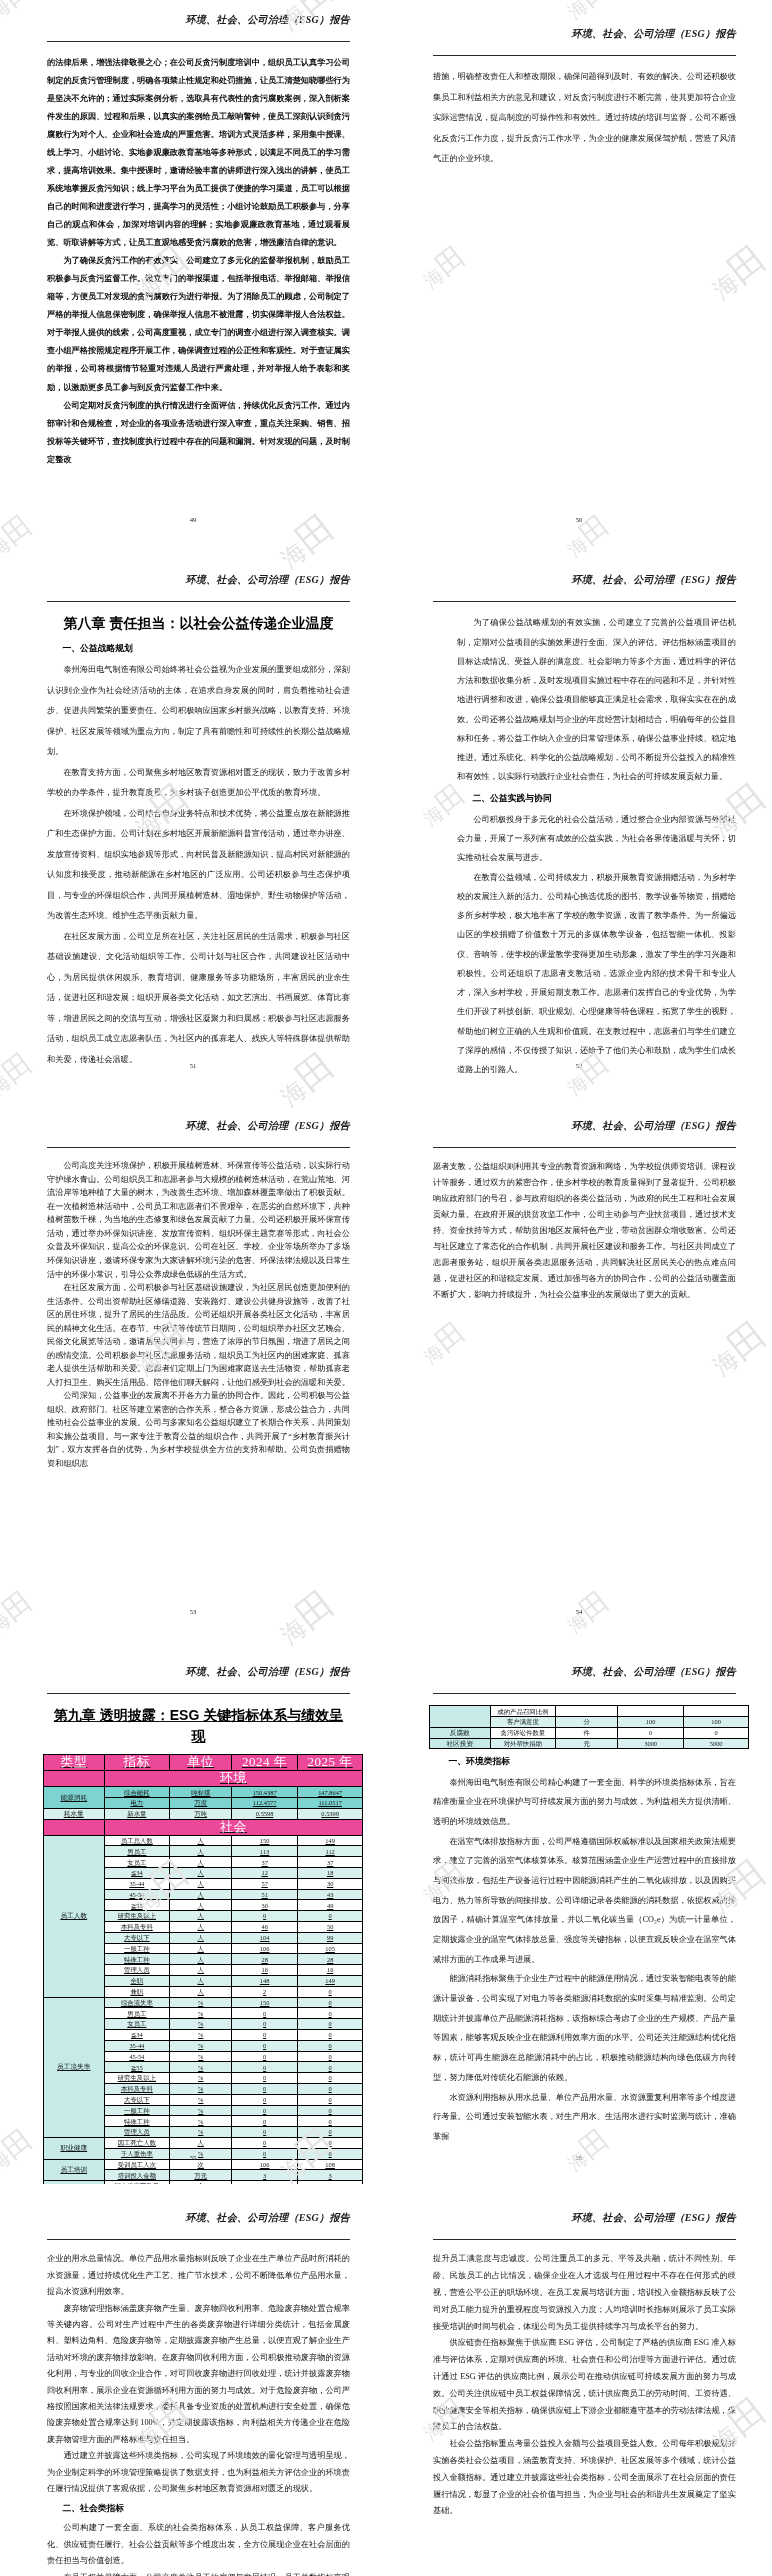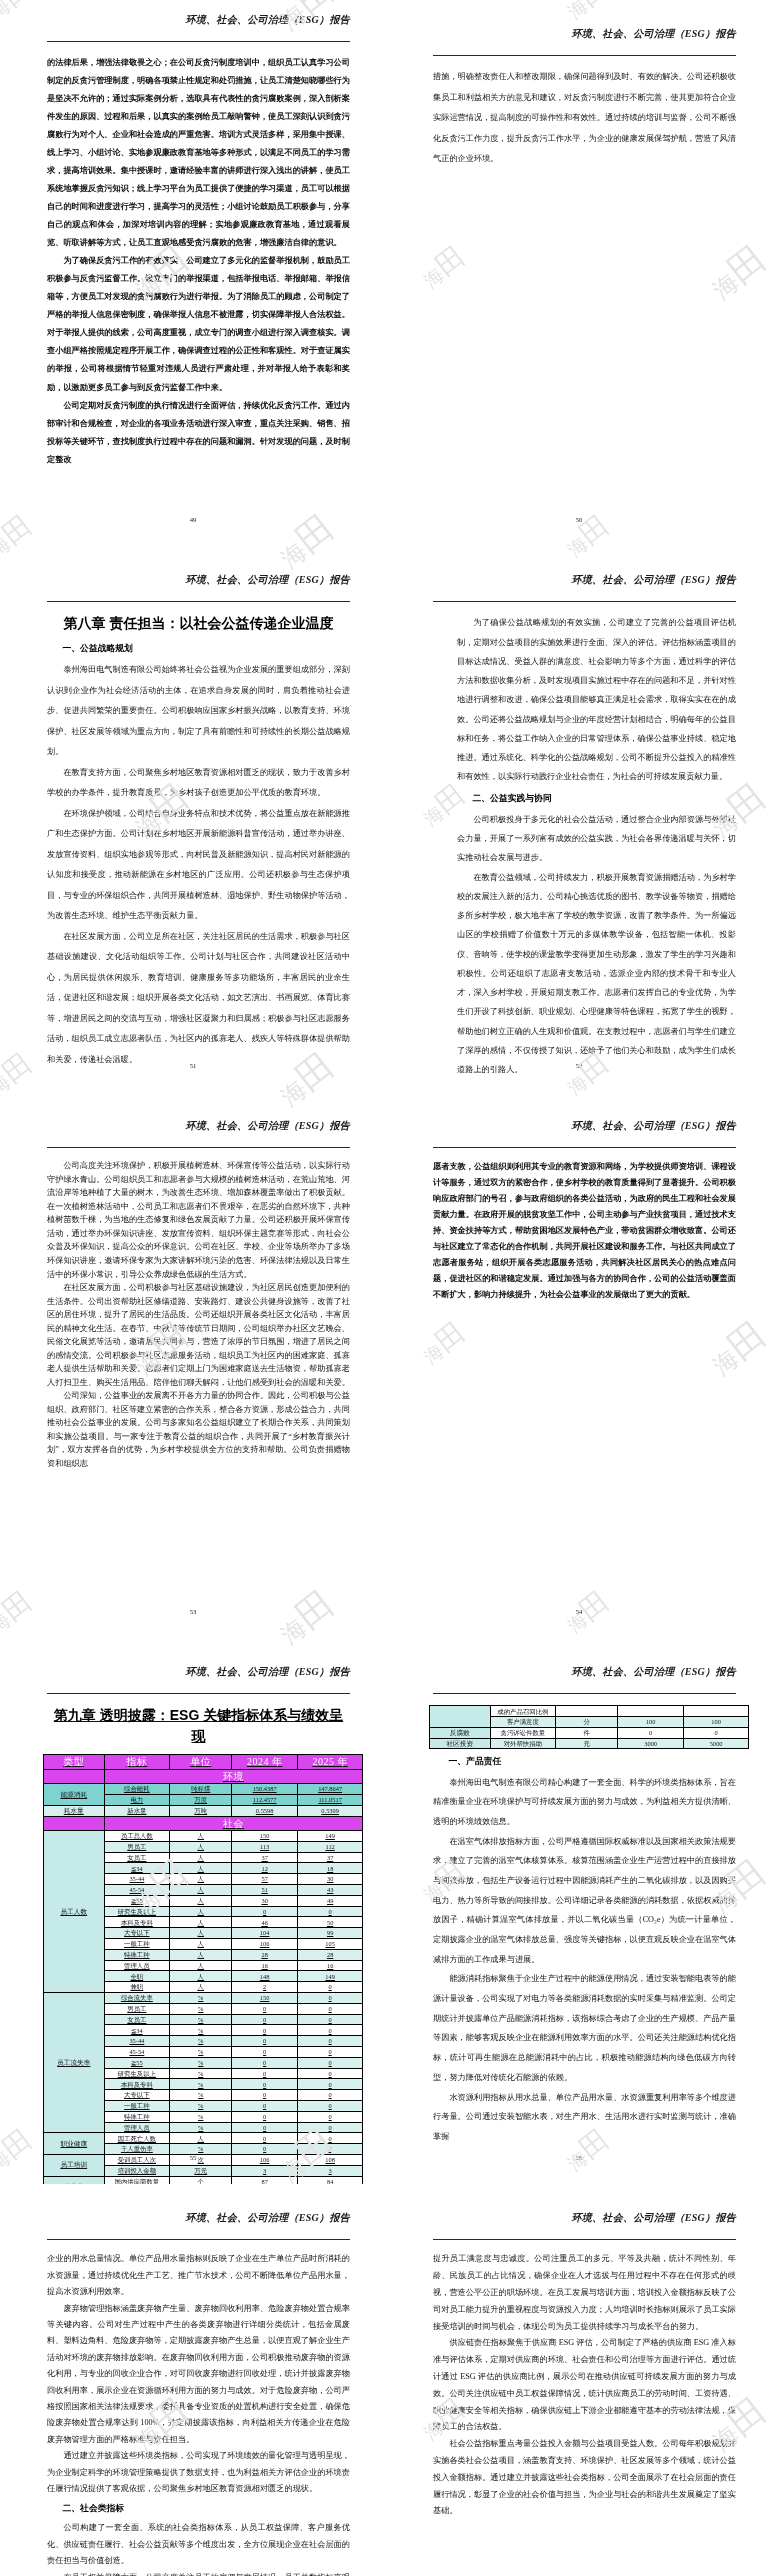--- a/index.html
+++ b/index.html
@@ -26,21 +26,21 @@
     font-size:8.8px;color:#000;padding-left:15.5px;margin:4.1px 0 3.1px 0;line-height:1.8;
   }
   .pnum{position:absolute;bottom:23px;left:0;width:100%;text-align:center;font-size:6.7px;color:#222;}
   
   .kpi{border-collapse:collapse;table-layout:fixed;width:calc(100% + 17.5px);margin-left:-4.1px;margin-top:2.1px;}
   .kpi td{
     border:0.5px solid #000;text-align:center;vertical-align:middle;
     font-size:6.4px;height:9.8px;line-height:1.15;padding:0 1px;
     overflow:hidden;white-space:nowrap;color:#101418;
   }
-  .kpi tr.band td{background:#d946ef;color:#ffffff;font-size:10px;height:13.4px;letter-spacing:0.5px;}
+  .kpi tr.band td{background:#ec4899;color:#ffffff;font-size:13px;height:13.4px;letter-spacing:0.5px;}
   .kpi td.catcell{font-size:6.7px;}
   .c-teal{background:#7CD3CF;}
   .c-pale{background:#D8F1EF;}
   .c-cat{background:#C6EAE8;}
   
   #wmlayer{position:absolute;left:0;top:0;width:773px;height:3276px;z-index:3;pointer-events:none;overflow:hidden;}
   .wm{position:absolute;transform:rotate(-38deg);color:#e4e4e4;mix-blend-mode:multiply;white-space:nowrap;font-family:"Liberation Serif","DejaVu Serif",serif;}
   .wm .wa{font-size:18.5px;}
   .wm .wb{font-size:28px;}
   .wm.big .wa{font-size:24px;}
@@ -92,21 +92,21 @@
       <div class="hdr">环境、社会、公司治理（ESG）报告</div>
       <div class="body" style="line-height: 1.65;">
         <p class="para ind">公司高度关注环境保护，积极开展植树造林、环保宣传等公益活动，以实际行动守护绿水青山。公司组织员工和志愿者参与大规模的植树造林活动，在荒山荒地、河流沿岸等地种植了大量的树木，为改善生态环境、增加森林覆盖率做出了积极贡献。在一次植树造林活动中，公司员工和志愿者们不畏艰辛，在恶劣的自然环境下，共种植树苗数千棵，为当地的生态修复和绿色发展贡献了力量。公司还积极开展环保宣传活动，通过举办环保知识讲座、发放宣传资料、组织环保主题竞赛等形式，向社会公众普及环保知识，提高公众的环保意识。公司在社区、学校、企业等场所举办了多场环保知识讲座，邀请环保专家为大家讲解环境污染的危害、环保法律法规以及日常生活中的环保小常识，引导公众养成绿色低碳的生活方式。</p>
         <p class="para ind">在社区发展方面，公司积极参与社区基础设施建设，为社区居民创造更加便利的生活条件。公司出资帮助社区修缮道路、安装路灯、建设公共健身设施等，改善了社区的居住环境，提升了居民的生活品质。公司还组织开展各类社区文化活动，丰富居民的精神文化生活。在春节、中秋节等传统节日期间，公司组织举办社区文艺晚会、民俗文化展览等活动，邀请居民共同参与，营造了浓厚的节日氛围，增进了居民之间的感情交流。公司积极参与社区志愿服务活动，组织员工为社区内的困难家庭、孤寡老人提供生活帮助和关爱。志愿者们定期上门为困难家庭送去生活物资，帮助孤寡老人打扫卫生、购买生活用品、陪伴他们聊天解闷，让他们感受到社会的温暖和关爱。</p>
         <p class="para ind">公司深知，公益事业的发展离不开各方力量的协同合作。因此，公司积极与公益组织、政府部门、社区等建立紧密的合作关系，整合各方资源，形成公益合力，共同推动社会公益事业的发展。公司与多家知名公益组织建立了长期合作关系，共同策划和实施公益项目。与一家专注于教育公益的组织合作，共同开展了“乡村教育振兴计划”，双方发挥各自的优势，为乡村学校提供全方位的支持和帮助。公司负责捐赠物资和组织志</p>
       </div>
       <div class="pnum">53</div>
     </div>
     <div class="page">
       <div class="hdr">环境、社会、公司治理（ESG）报告</div>
-      <div class="body" style="line-height: 1.95; font-weight: bold;">
+      <div class="body" style="line-height: 1.95;">
         <p class="para">愿者支教，公益组织则利用其专业的教育资源和网络，为学校提供师资培训、课程设计等服务，通过双方的紧密合作，使乡村学校的教育质量得到了显著提升。公司积极响应政府部门的号召，参与政府组织的各类公益活动，为政府的民生工程和社会发展贡献力量。在政府开展的脱贫攻坚工作中，公司主动参与产业扶贫项目，通过技术支持、资金扶持等方式，帮助贫困地区发展特色产业，带动贫困群众增收致富。公司还与社区建立了常态化的合作机制，共同开展社区建设和服务工作。与社区共同成立了志愿者服务站，组织开展各类志愿服务活动，共同解决社区居民关心的热点难点问题，促进社区的和谐稳定发展。通过加强与各方的协同合作，公司的公益活动覆盖面不断扩大，影响力持续提升，为社会公益事业的发展做出了更大的贡献。</p>
       </div>
       <div class="pnum">54</div>
     </div>
     <div class="page">
       <div class="hdr">环境、社会、公司治理（ESG）报告</div>
       <div class="body" style="line-height: 2; text-decoration: underline;">
         <div class="chapter">第九章 透明披露：ESG 关键指标体系与绩效呈现</div>
         <table class="kpi">
           <colgroup>
@@ -407,21 +407,21 @@
             </tr>
             <tr>
               <td class="catcell c-cat" rowspan="1">社区投资</td>
               <td class="c-pale">对外帮扶捐助</td>
               <td class="c-pale">元</td>
               <td class="c-pale">3000</td>
               <td class="c-pale">5000</td>
             </tr>
           </tbody>
         </table>
-        <div class="sec">一、产品责任</div>
+        <div class="sec">一、环境类指标</div>
         <p class="para ind">泰州海田电气制造有限公司精心构建了一套全面、科学的环境类指标体系，旨在精准衡量企业在环境保护与可持续发展方面的努力与成效，为利益相关方提供清晰、透明的环境绩效信息。</p>
         <p class="para ind">在温室气体排放指标方面，公司严格遵循国际权威标准以及国家相关政策法规要求，建立了完善的温室气体核算体系。核算范围涵盖企业生产运营过程中的直接排放与间接排放，包括生产设备运行过程中因能源消耗产生的二氧化碳排放，以及因购买电力、热力等所导致的间接排放。公司详细记录各类能源的消耗数据，依据权威的排放因子，精确计算温室气体排放量，并以二氧化碳当量（CO₂e）为统一计量单位，定期披露企业的温室气体排放总量、强度等关键指标，以便直观反映企业在温室气体减排方面的工作成果与进展。</p>
         <p class="para ind">能源消耗指标聚焦于企业生产过程中的能源使用情况，通过安装智能电表等的能源计量设备，公司实现了对电力等各类能源消耗数据的实时采集与精准监测。公司定期统计并披露单位产品能源消耗指标，该指标综合考虑了企业的生产规模、产品产量等因素，能够客观反映企业在能源利用效率方面的水平。公司还关注能源结构优化指标，统计可再生能源在总能源消耗中的占比，积极推动能源结构向绿色低碳方向转型，努力降低对传统化石能源的依赖。</p>
         <p class="para ind">水资源利用指标从用水总量、单位产品用水量、水资源重复利用率等多个维度进行考量。公司通过安装智能水表，对生产用水、生活用水进行实时监测与统计，准确掌握</p>
       </div>
       <div class="pnum">56</div>
     </div>
     <div class="page">
       <div class="hdr">环境、社会、公司治理（ESG）报告</div>
       <div class="body" style="line-height: 2;">

